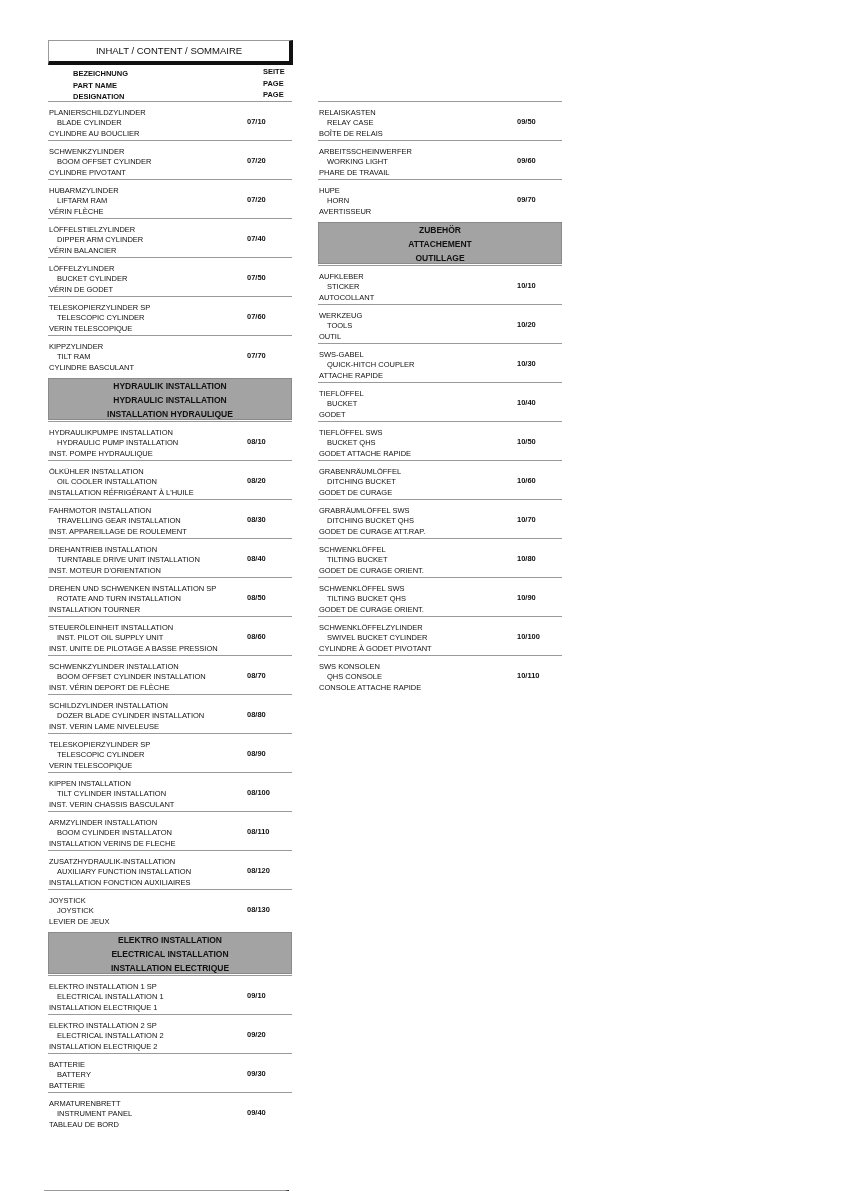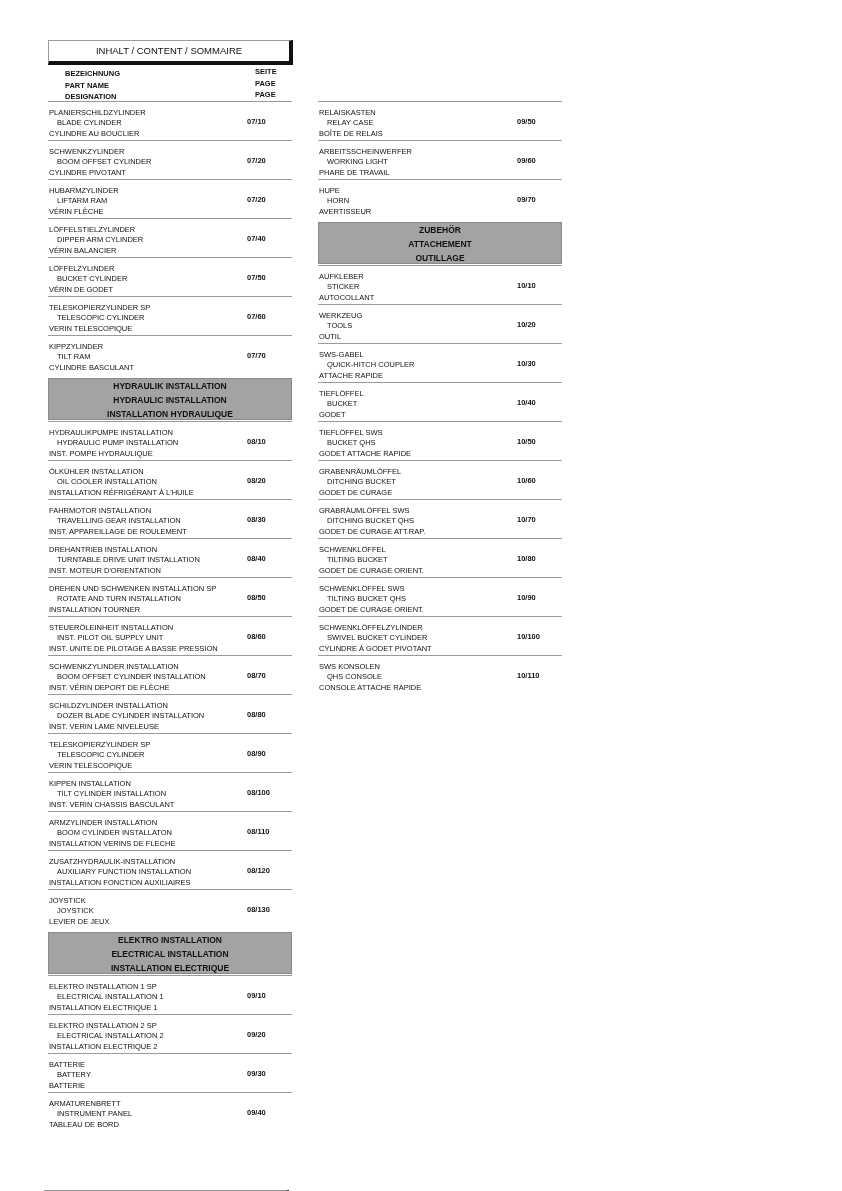--- a/index.html
+++ b/index.html
@@ -11,21 +11,21 @@
     .col { position: absolute; width: 244px; }
     #col-left { left: 48px; top: 101px; }
     #col-right { left: 318px; top: 101px; }
 
     .title-box {
       position: absolute; left: 48px; top: 40px; width: 240px; height: 20px;
       border: 1px solid #9a9a9a; border-right: 4px solid #111; border-bottom: 4px solid #111;
       box-sizing: content-box;
       font-weight: normal; font-size: 9.5px; text-align: center; line-height: 20px;
     }
-    .col-head { position: absolute; left: 56px; top: 66px; width: 244px; height: 46px; font-size: 7.5px; font-weight: bold; }
+    .col-head { position: absolute; left: 64px; top: 66px; width: 244px; height: 46px; font-size: 7.5px; font-weight: bold; }
     .col-head .names { position: absolute; left: 9px; top: 2px; line-height: 11.5px; }
     .col-head .pages { position: absolute; left: 199px; top: 0px; line-height: 11.5px; }
 
     .entry { position: relative; height: 38px; border-top: 1px solid #9a9a9a; font-size: 7.5px; }
     .entry .l1, .entry .l2, .entry .l3 { position: absolute; left: 1px; white-space: nowrap; }
     .entry .l1 { top: 6px; }
     .entry .l2 { top: 16px; padding-left: 8px; }
     .entry .l3 { top: 27px; }
     .entry .pg { position: absolute; left: 199px; top: 14.5px; font-weight: bold; }
 

